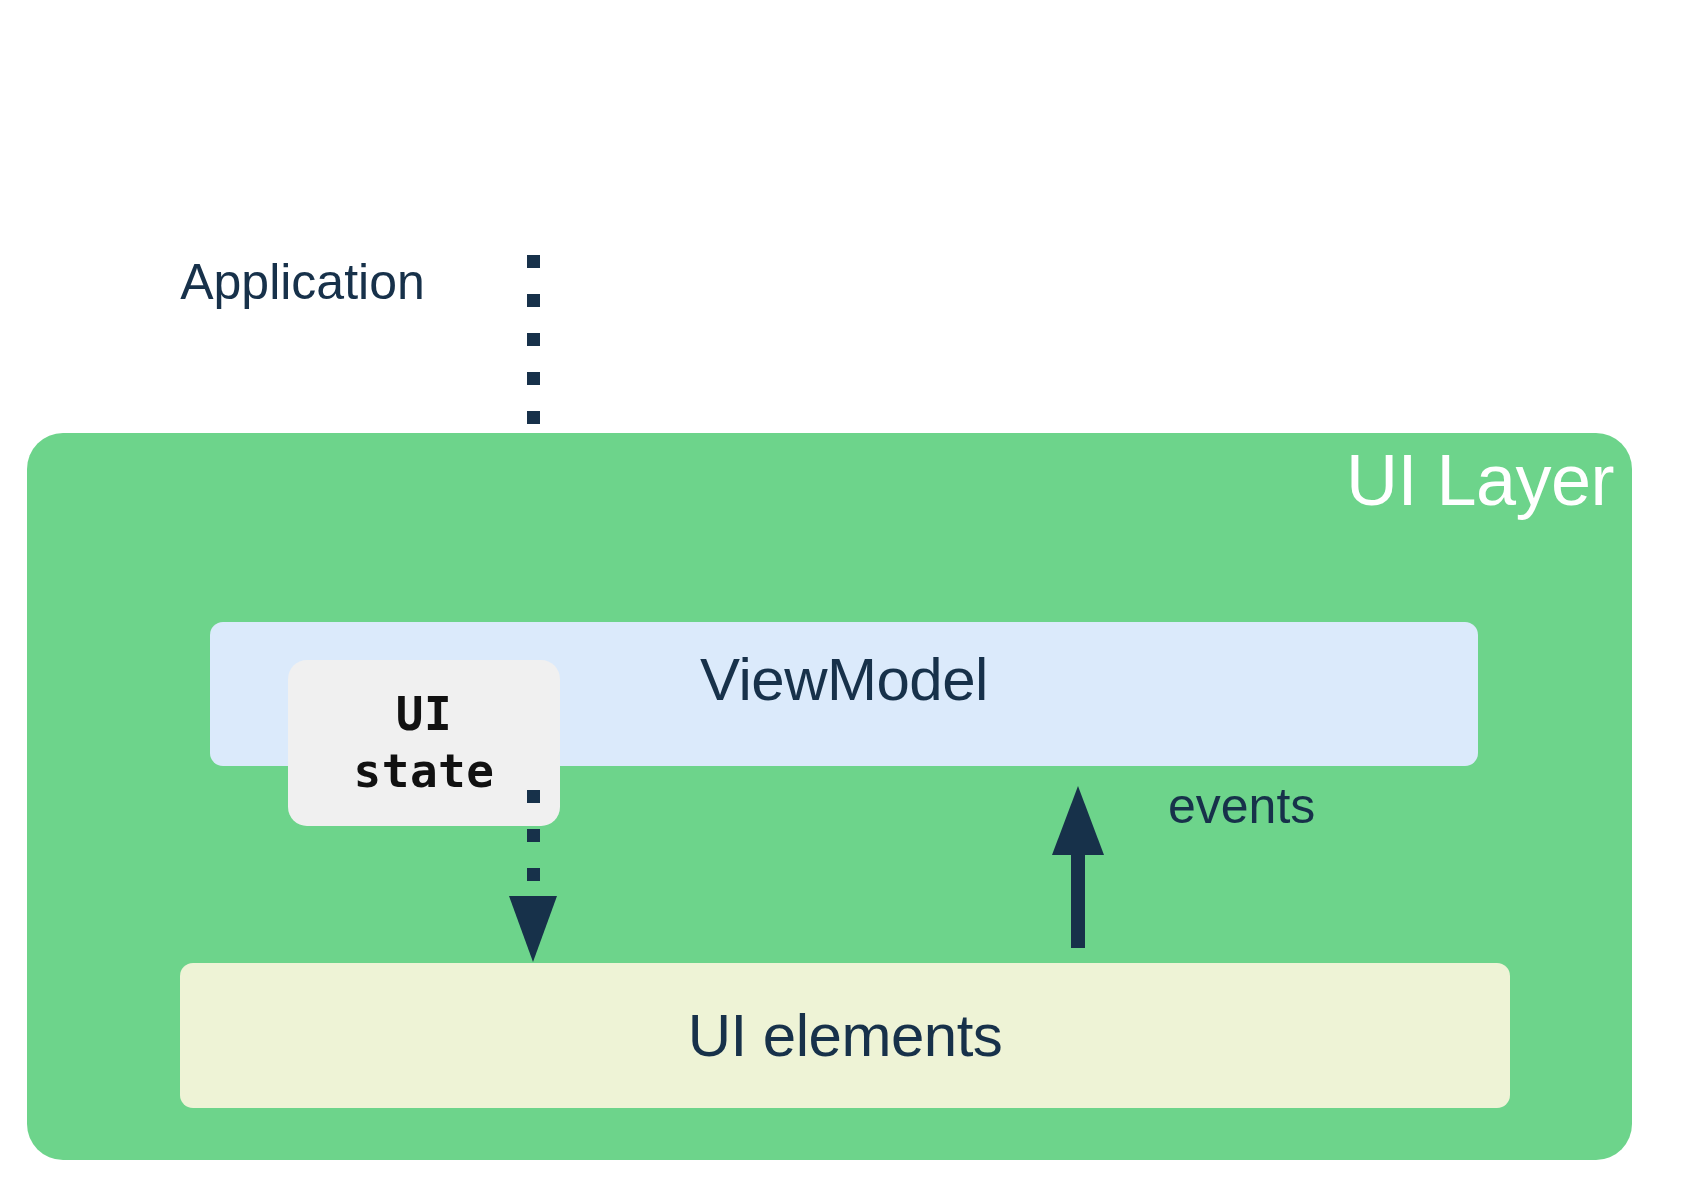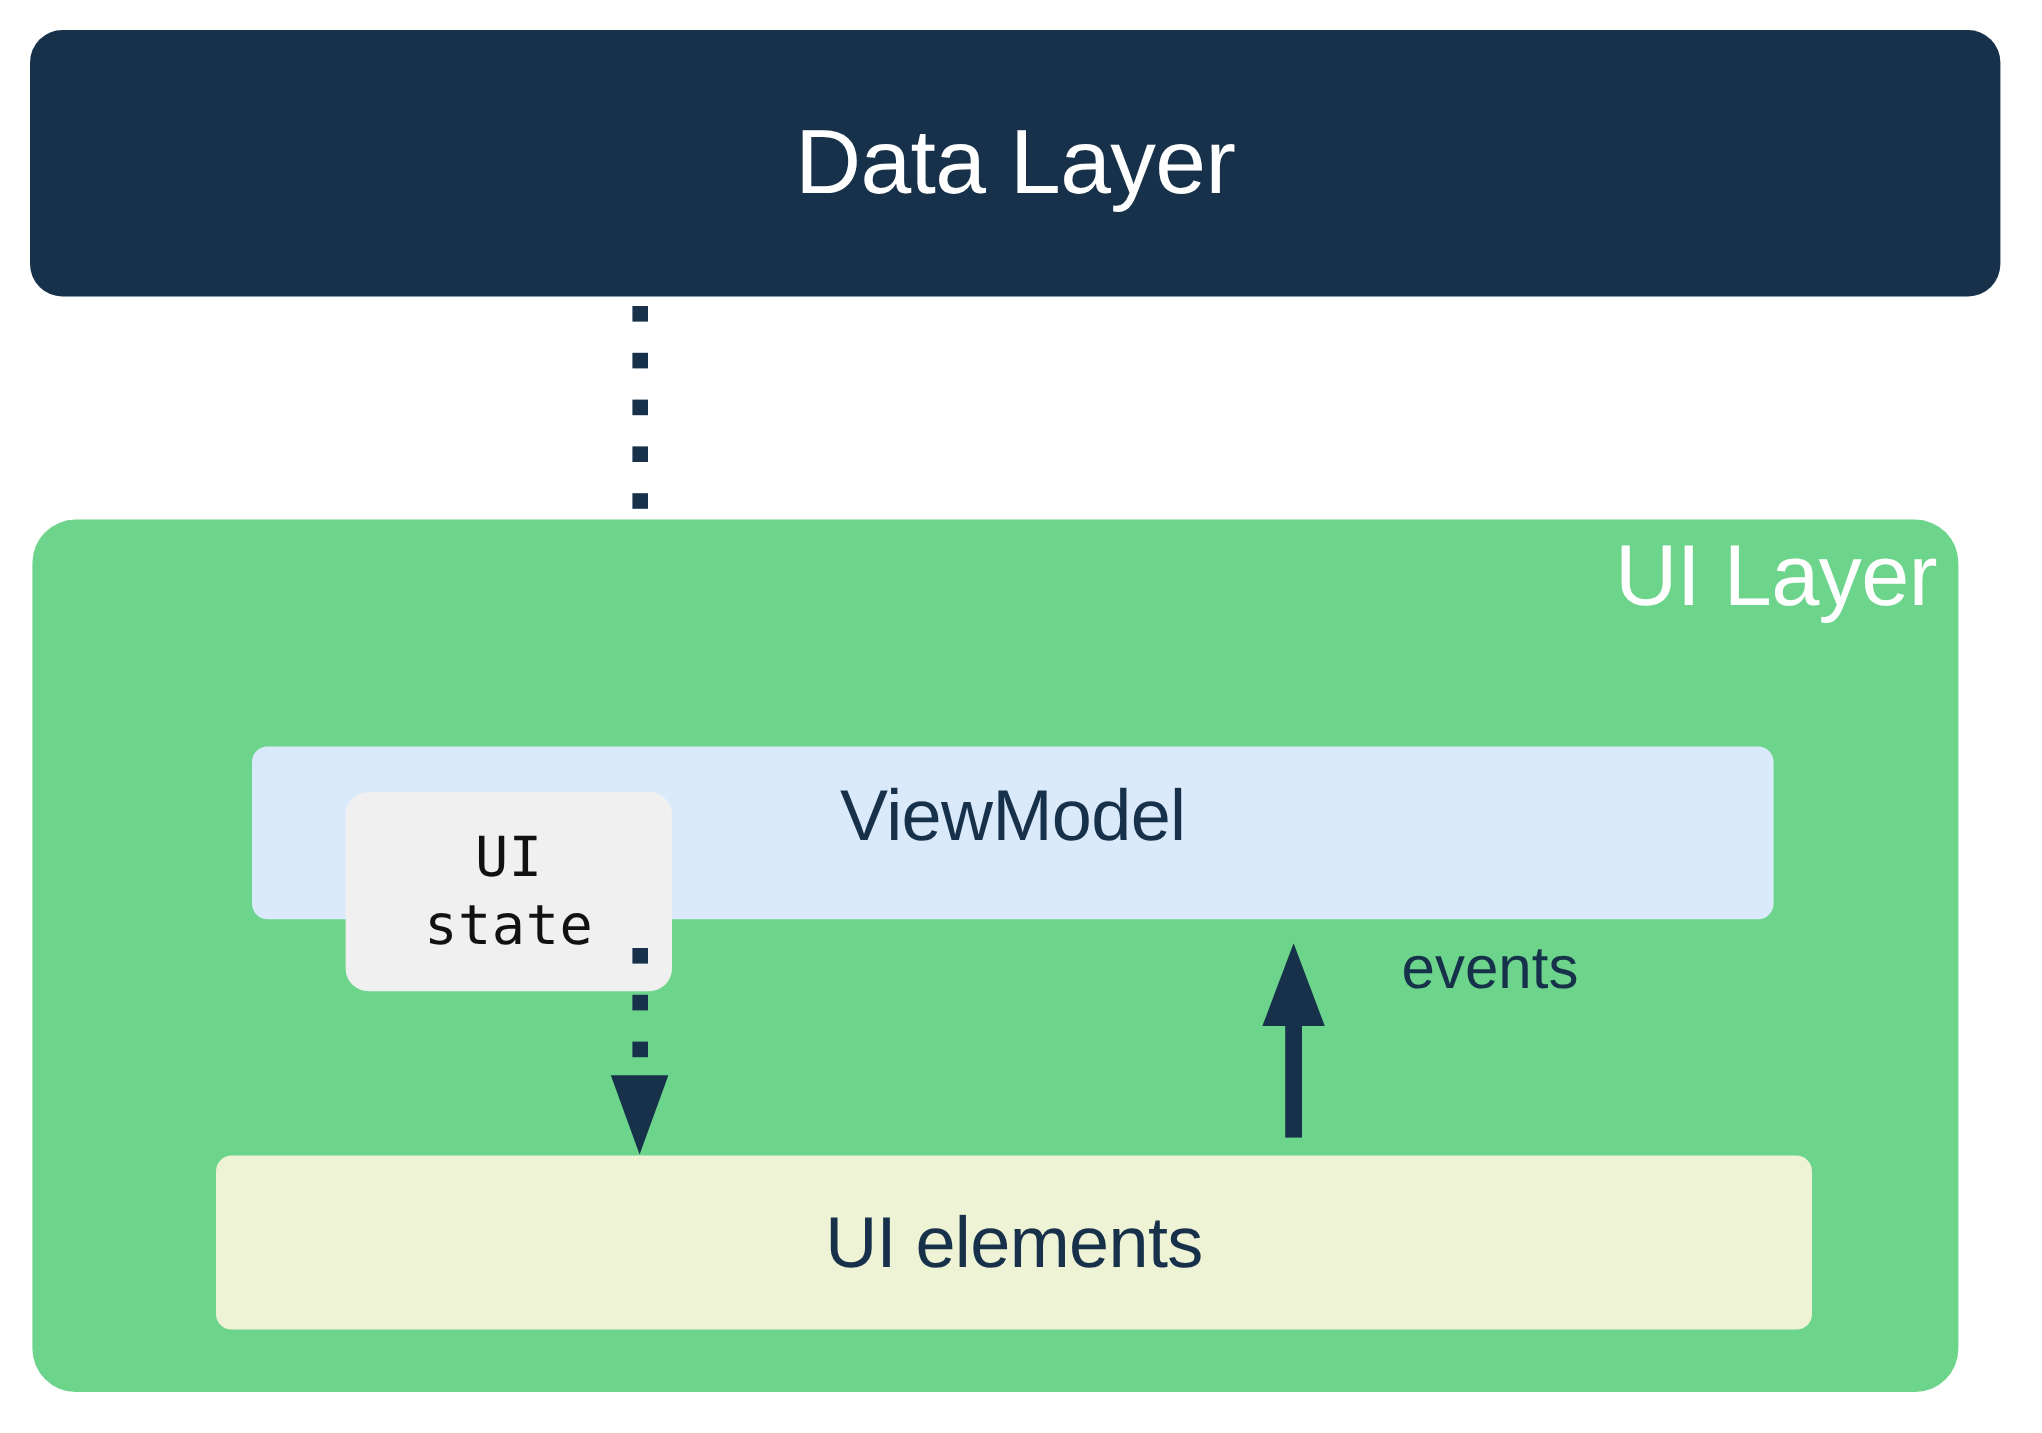--- a/index.html
+++ b/index.html
@@ -110,21 +110,21 @@
     background: #F0F0F0;
     border-radius: 19px;
     display: flex;
     flex-direction: column;
     align-items: center;
     justify-content: center;
     box-sizing: border-box;
   }
   .ui-state-line {
     font-family: "DejaVu Sans Mono", "Liberation Mono", monospace;
-    font-weight: normal;
+    font-weight: bold;
     font-size: 46px;
     line-height: 1.25;
     color: #111111;
     letter-spacing: 0.5px;
   }
 
   
   .ui-elements-box {
     position: absolute;
     left: 180px;
@@ -184,25 +184,23 @@
     font-size: 50px;
     line-height: 1;
     margin-top: 16px;
   }
 </style>
 </head>
 <body>
 
 <div id="stage">
 
-  <div class="data-layer">
-    <span class="data-layer-label">Data Layer</span>
-  </div>
 
   <div class="app-data-label">
+    <div>Application</div>
   </div>
 
   <div class="dotted-arrow">
     <div class="dot" style="left:527px; top:255px;"></div>
     <div class="dot" style="left:527px; top:294px;"></div>
     <div class="dot" style="left:527px; top:333px;"></div>
     <div class="dot" style="left:527px; top:372px;"></div>
     <div class="dot" style="left:527px; top:411px;"></div>
     <div class="dot" style="left:527px; top:450px;"></div>
     <div class="dot" style="left:527px; top:489px;"></div>

